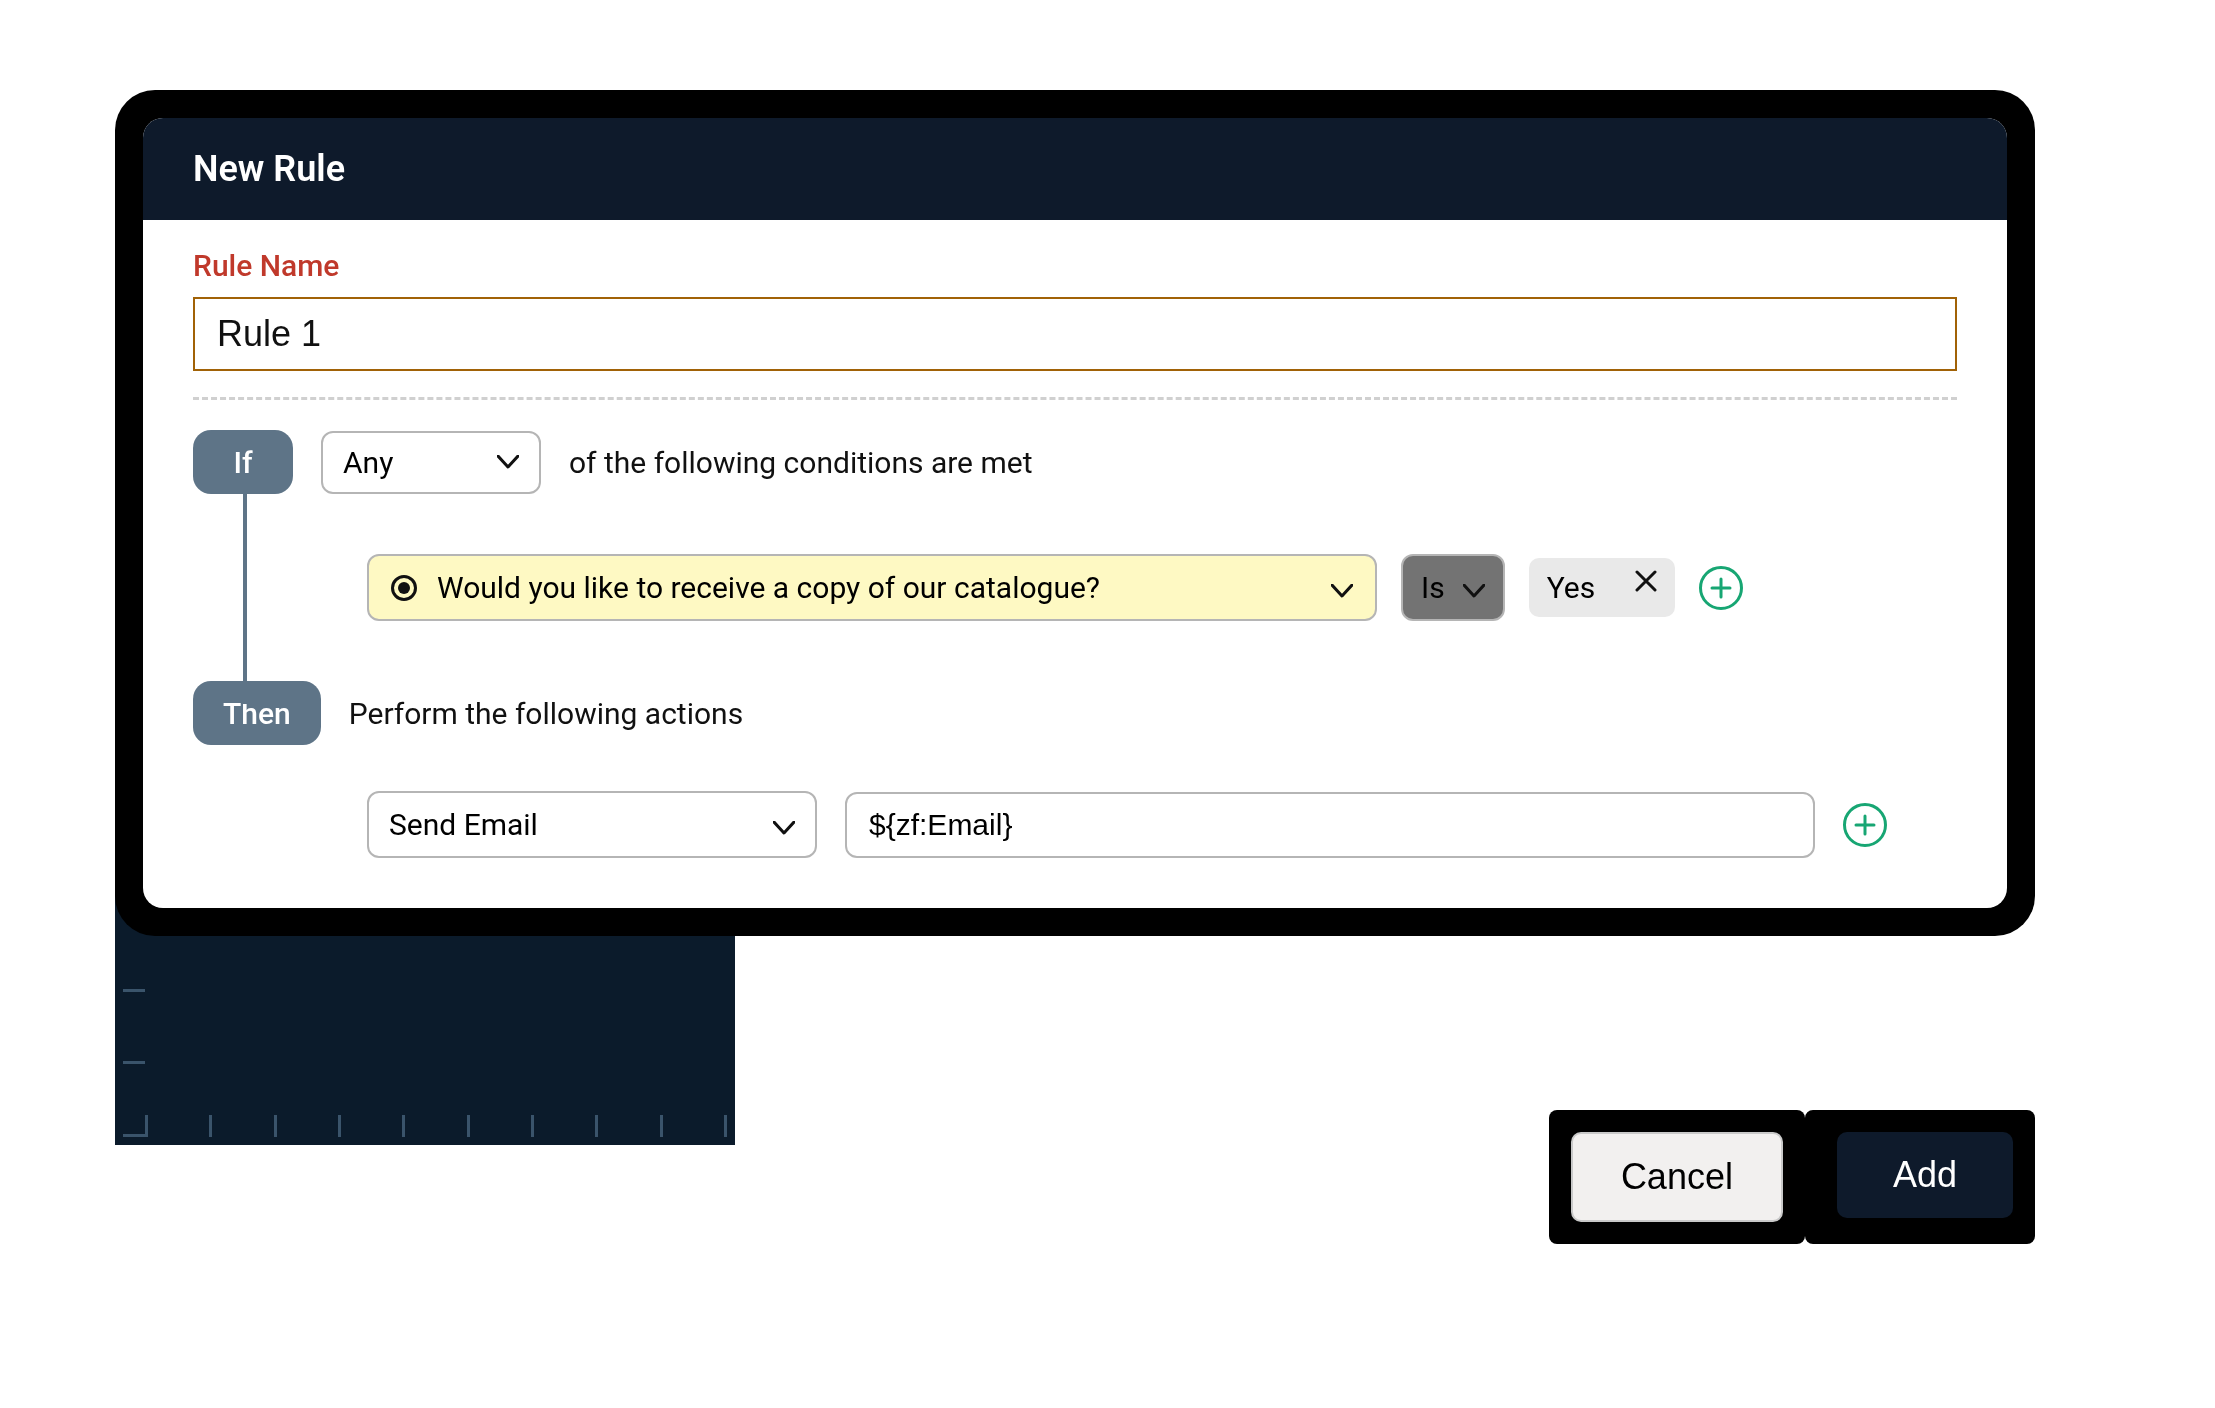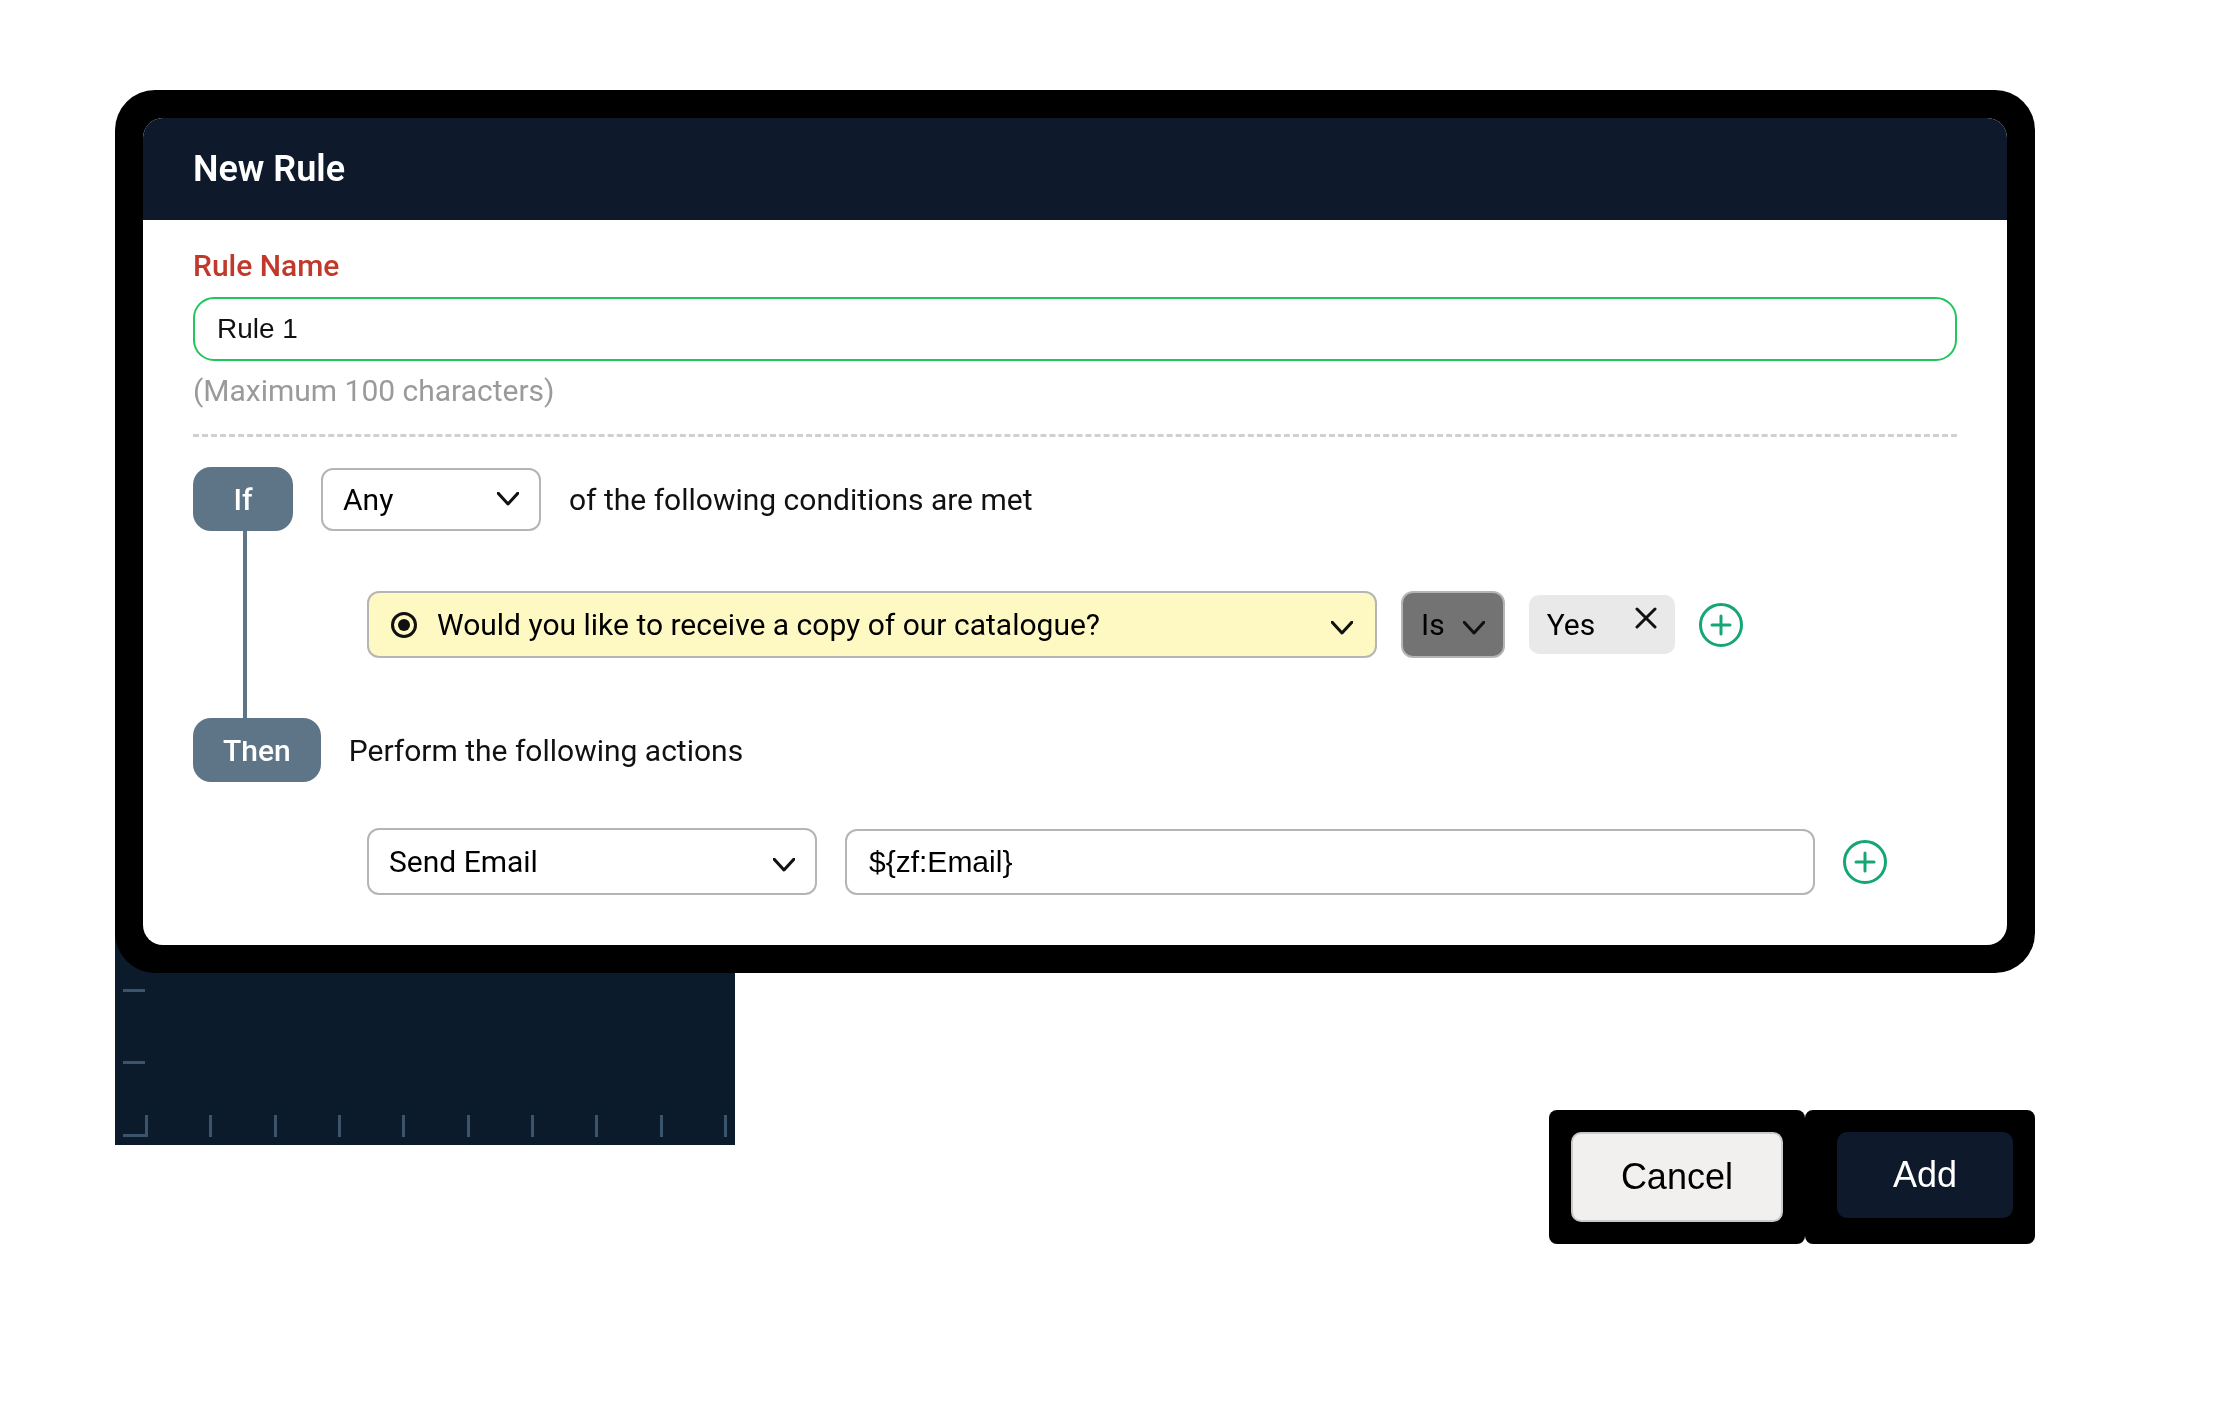--- a/index.html
+++ b/index.html
@@ -61,24 +61,24 @@
   padding: 28px 50px 50px 50px;
 }
 .label-red {
   color: #c0392b;
   font-size: 30px;
   font-weight: 500;
   margin-bottom: 14px;
 }
 .rule-name-input {
   width: 100%;
-  border: 2px solid #22c55e;
-  border-radius: 21px;
+  border: 2px solid #a16207;
+  border-radius: 0;
   padding: 14px 22px;
-  font-size: 28px;
+  font-size: 36px;
   color: #111;
 }
 .helper {
   color: #9a9a9a;
   font-size: 30px;
   margin-top: 12px;
 }
 .dashed {
   border: none;
   border-top: 3px dashed #d0d0d0;
@@ -257,21 +257,20 @@
         <span></span>
       </div>
   </div>
 
   <div class="modal-shadow">
     <div class="modal">
       <div class="modal-header">New Rule</div>
       <div class="modal-body">
         <div class="label-red">Rule Name</div>
         <input class="rule-name-input" type="text" value="Rule 1" style="">
-        <div class="helper">(Maximum 100 characters)</div>
         <hr class="dashed">
 
         <div class="flow">
           <div class="connector"></div>
 
           <div class="if-row">
             <div class="badge">If</div>
             <div class="select-like" style="width:220px">
               <span>Any</span>
               <span class="chev">

